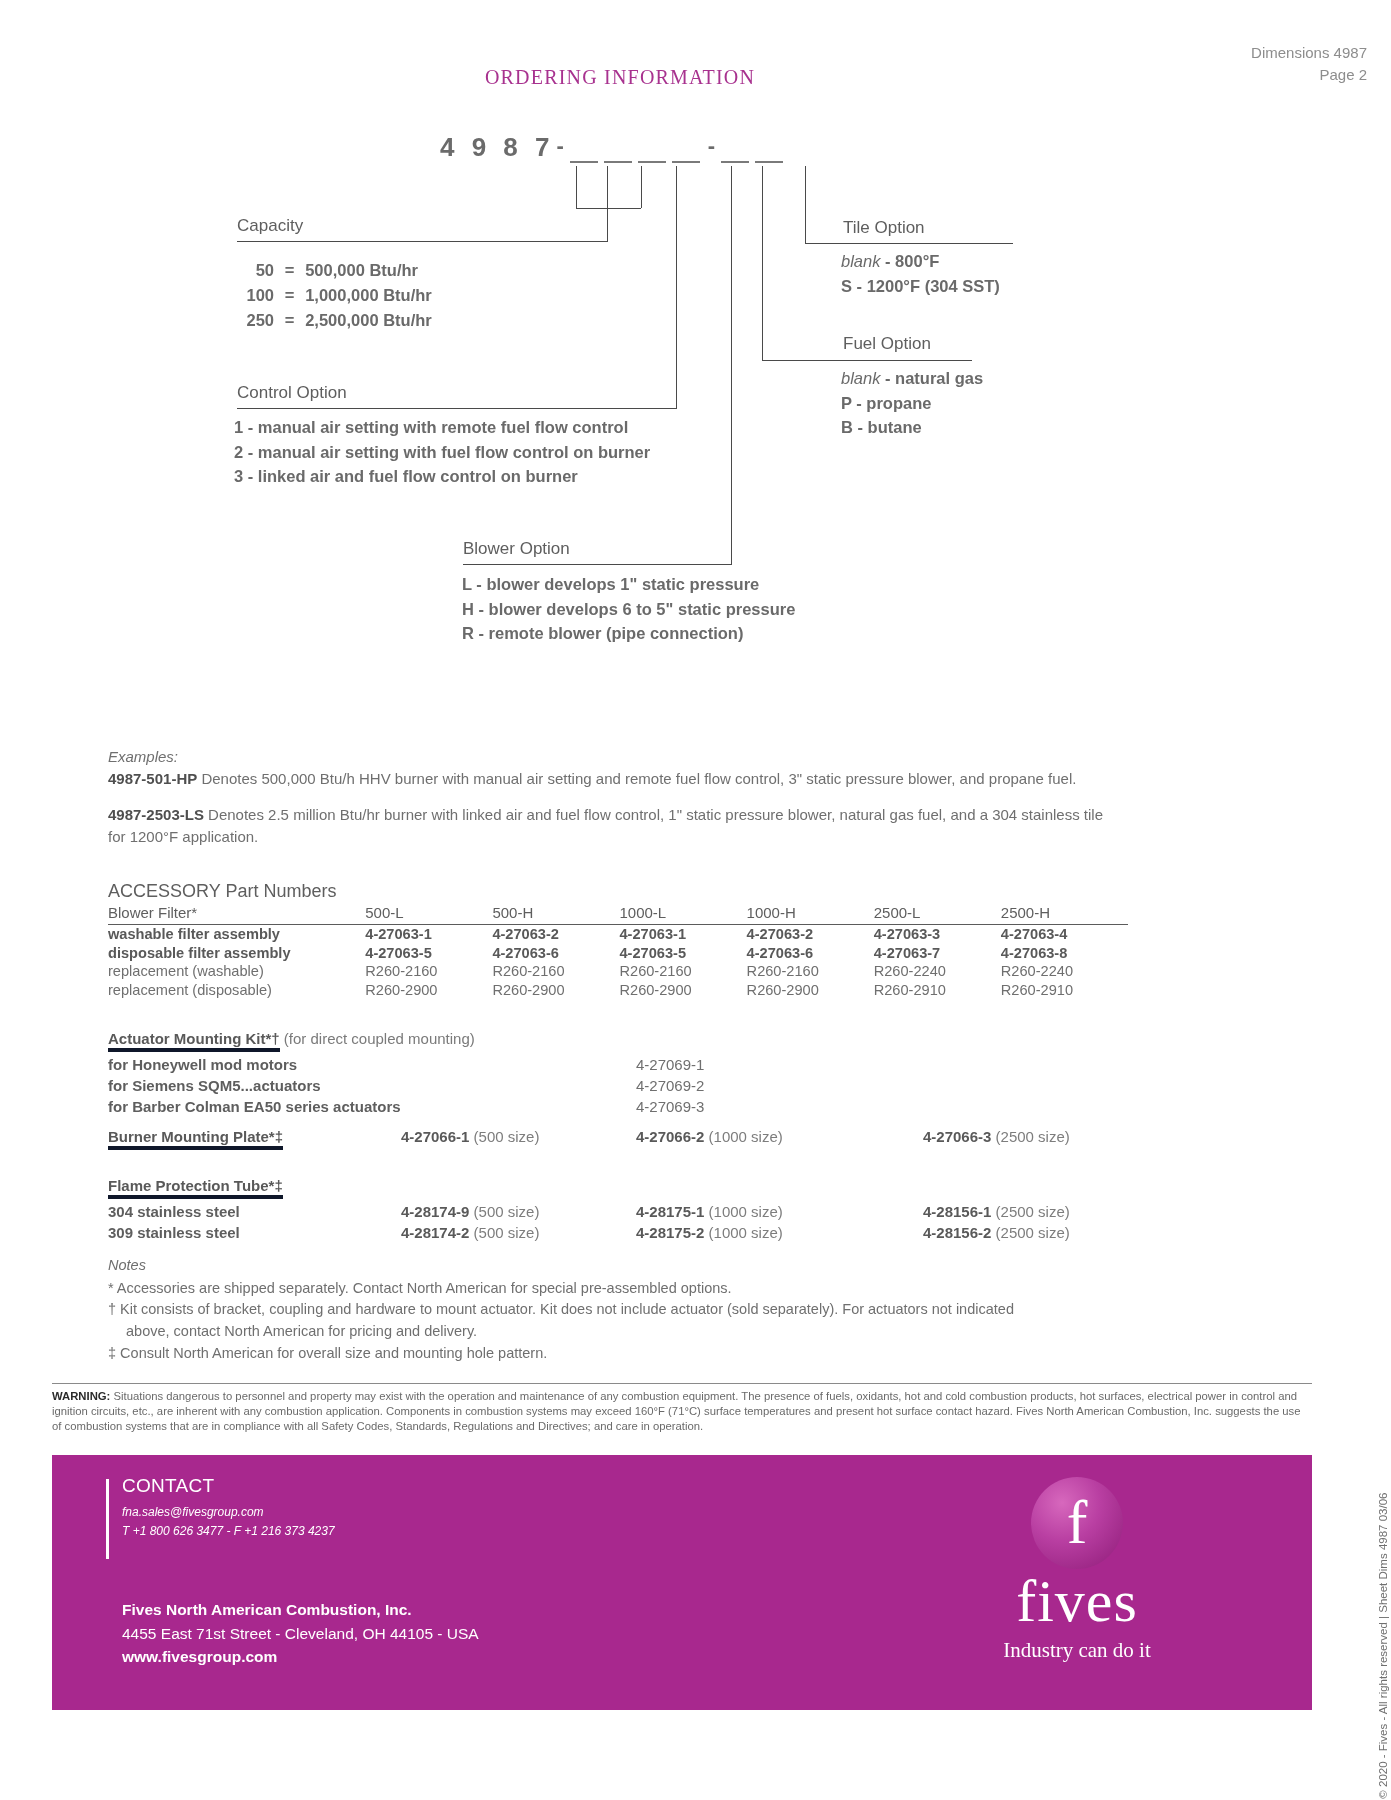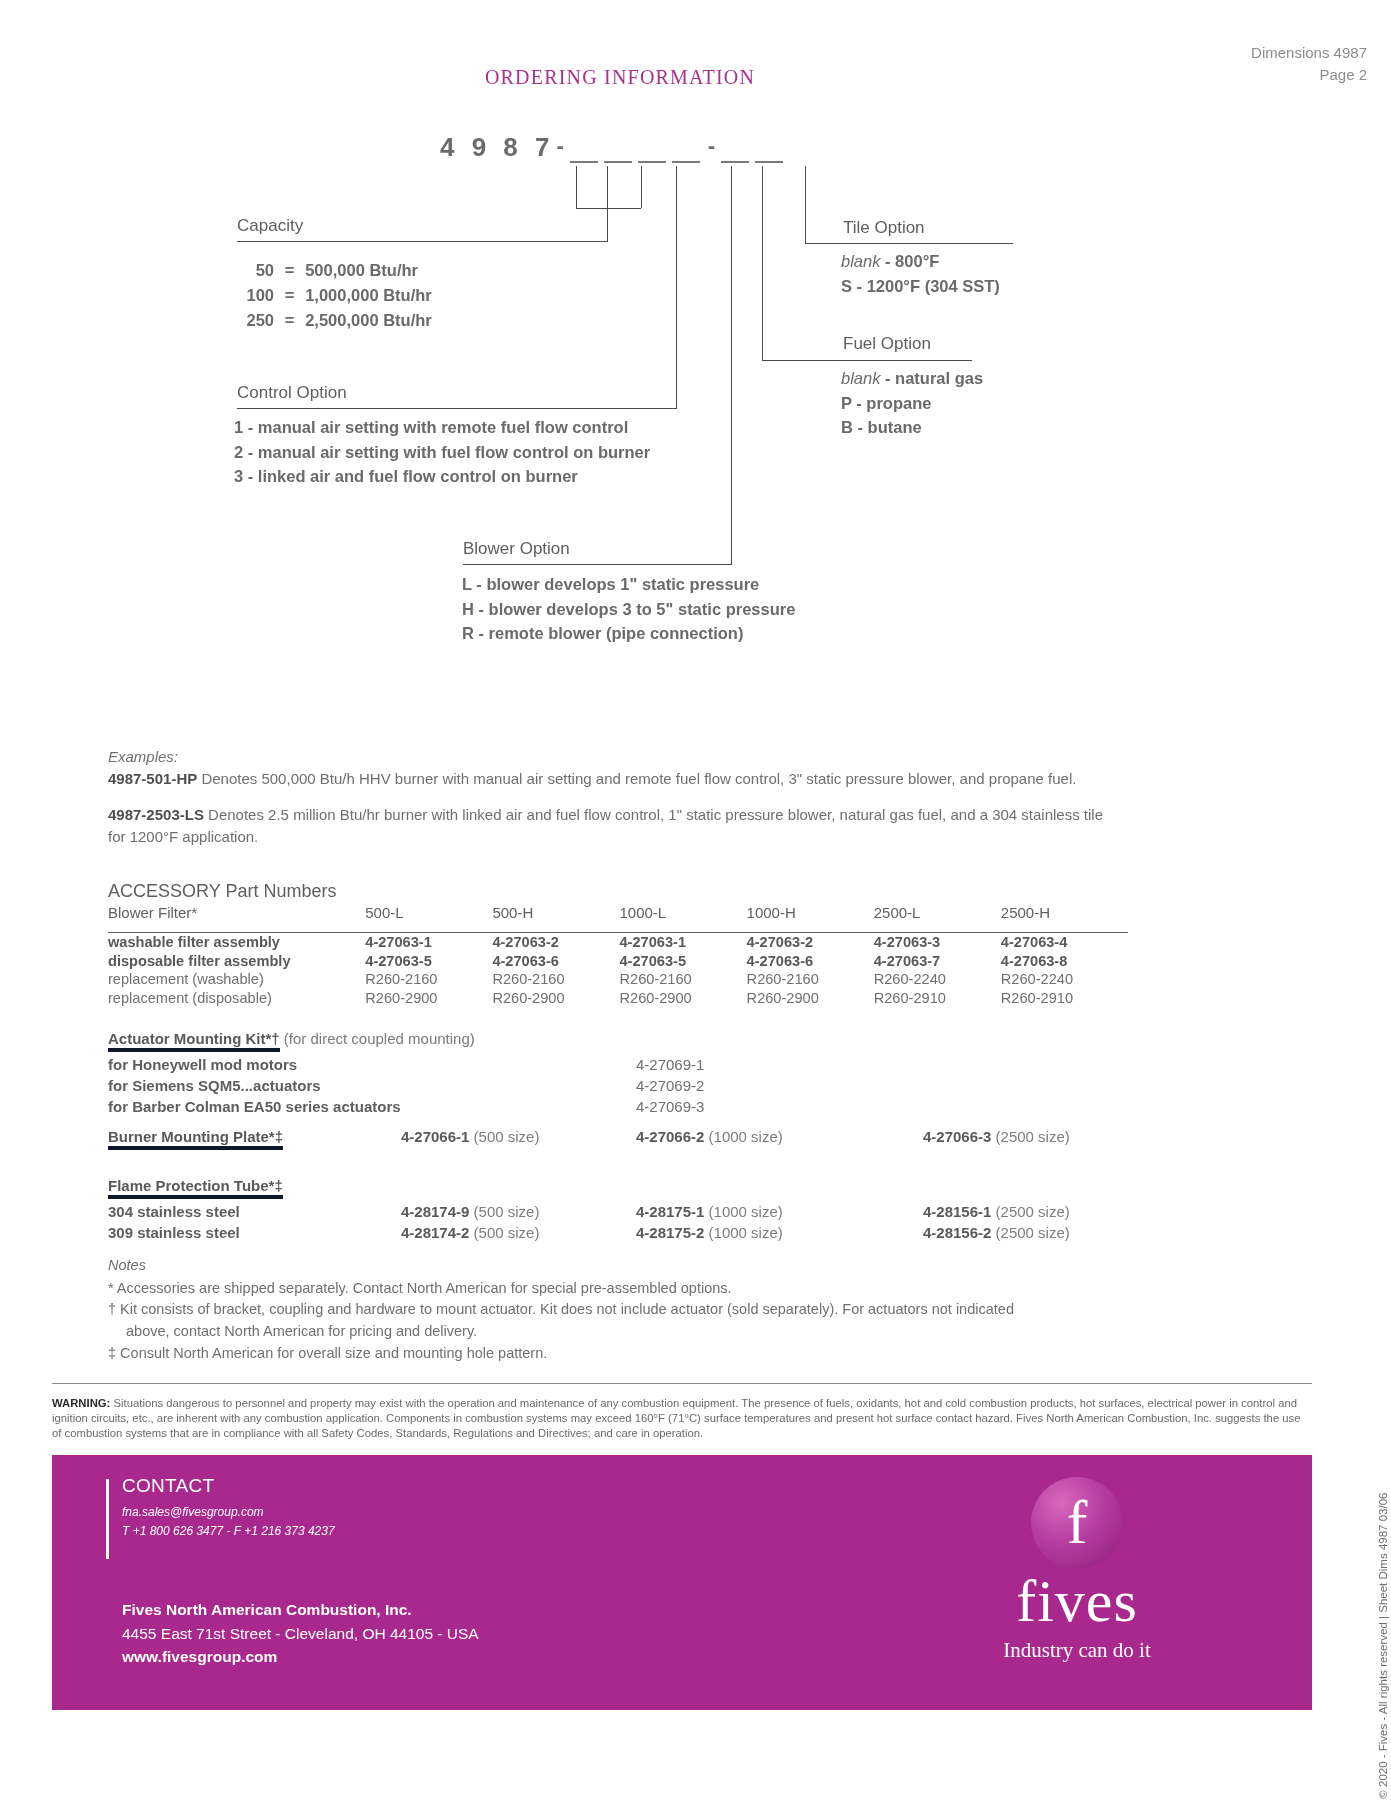--- a/index.html
+++ b/index.html
@@ -66,21 +66,21 @@
   .ex-p b { color: #4f4f4f; font-weight: 700; }
 
   
   .acc-title {
     position: absolute; left: 108px; top: 881px;
     font-size: 18px; color: #5e5e5e;
   }
   .acc { position: absolute; left: 108px; top: 903px; width: 1020px; }
   .acc table { border-collapse: collapse; width: 100%; font-size: 14.6px; }
   .acc th, .acc td { text-align: left; padding: 1.2px 0; font-weight: 400; color: #6f6f6f; }
-  .acc thead th { color: #5e5e5e; font-size: 15px; padding-bottom: 11px; }
+  .acc thead th { color: #5e5e5e; font-size: 15px; padding-bottom: 3px; }
   .acc thead tr { border-bottom: 1px solid #5b5b5b; }
   .acc td.lbl { width: 270px; }
   .acc td.v { width: 133px; }
   .acc tr.bold td { font-weight: 700; color: #595959; }
   .acc tr.bold td.lbl { font-weight: 700; }
 
   .blk { position: absolute; left: 108px; font-size: 15px; color: #6f6f6f; }
   .blk .hd { display: inline-block; border-bottom: 4px solid #0f172a; padding-bottom: 1px; font-weight: 700; color: #595959; }
   .blk .note { font-weight: 400; color: #7a7a7a; }
   .row3 { position: relative; height: 21px; }
@@ -94,21 +94,21 @@
   
   .notes { position: absolute; left: 108px; top: 1255px; width: 1020px; font-size: 14.5px; color: #6f6f6f; line-height: 1.43; }
   .notes .nt-h { font-style: italic; margin-bottom: 2px; }
   .notes p { margin-bottom: 1px; }
   .notes .ind { padding-left: 18px; }
 
   
   .warn {
     position: absolute; left: 52px; top: 1383px; width: 1260px;
     font-size: 11.3px; line-height: 1.33; color: #6a6a6a;
-    border-top: 1px solid #8a8a8a; padding-top: 12px;
+    border-top: 1px solid #8a8a8a; padding-top: 5px;
   }
   .warn b { color: #2b2b2b; font-weight: 700; }
 
   
   .footer {
     position: absolute; left: 52px; top: 1455px;
     width: 1260px; height: 255px; background: #a8288e;
   }
   .contact { position: absolute; left: 70px; top: 20px; color: #ffffff; }
   .contact .bar { position: absolute; left: -16px; top: 4px; width: 3px; height: 80px; background: #ffffff; }
@@ -198,21 +198,21 @@
   <div class="opt-head" style="left:237px; top:383px;">Control Option</div>
   <div class="opt-list" style="left:234px; top:415px;">
     <div>1 - manual air setting with remote fuel flow control</div>
     <div>2 - manual air setting with fuel flow control on burner</div>
     <div>3 - linked air and fuel flow control on burner</div>
   </div>
 
   <div class="opt-head" style="left:463px; top:539px;">Blower Option</div>
   <div class="opt-list" style="left:462px; top:572px;">
     <div>L - blower develops 1" static pressure</div>
-    <div>H - blower develops 3 to 5" static pressure</div>
+    <div>H - blower develops 6 to 5" static pressure</div>
     <div>R - remote blower (pipe connection)</div>
   </div>
 
   <div class="opt-head" style="left:843px; top:218px;">Tile Option</div>
   <div class="opt-list" style="left:841px; top:249px;">
     <div>
       <span class="it">blank</span><span> -  800°F</span>
     </div>
     <div>S - 1200°F (304 SST)</div>
   </div>

